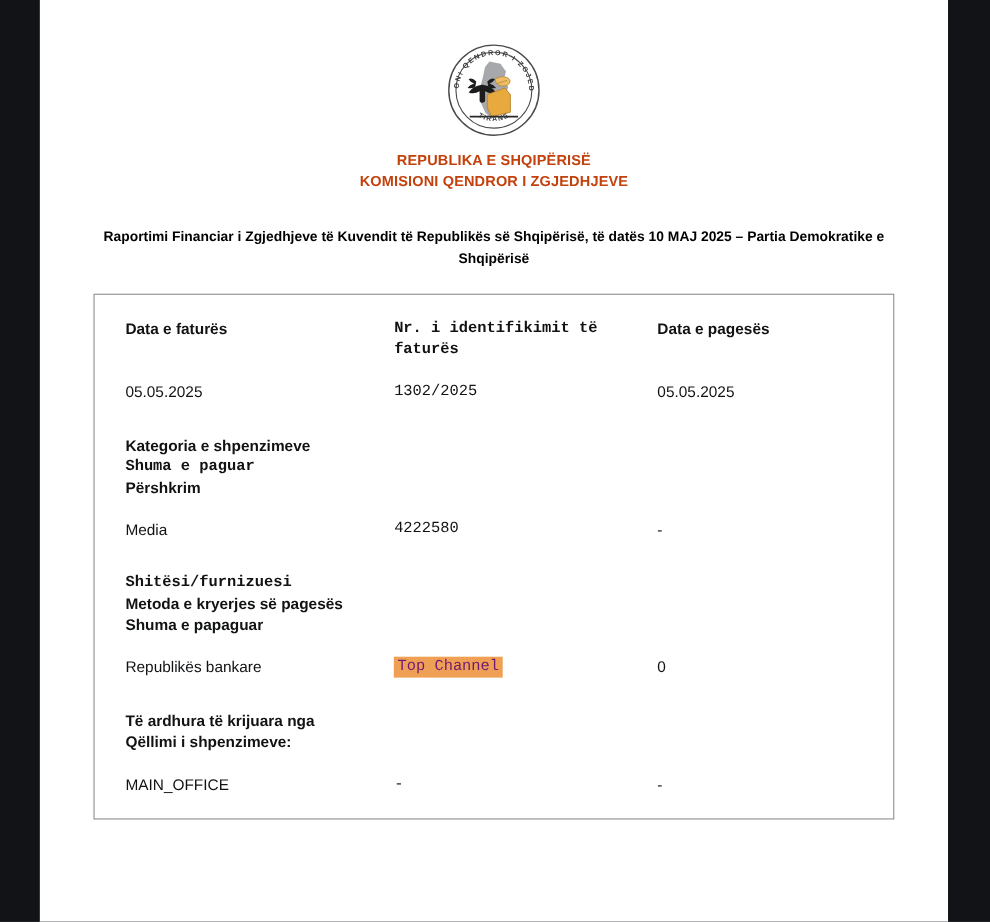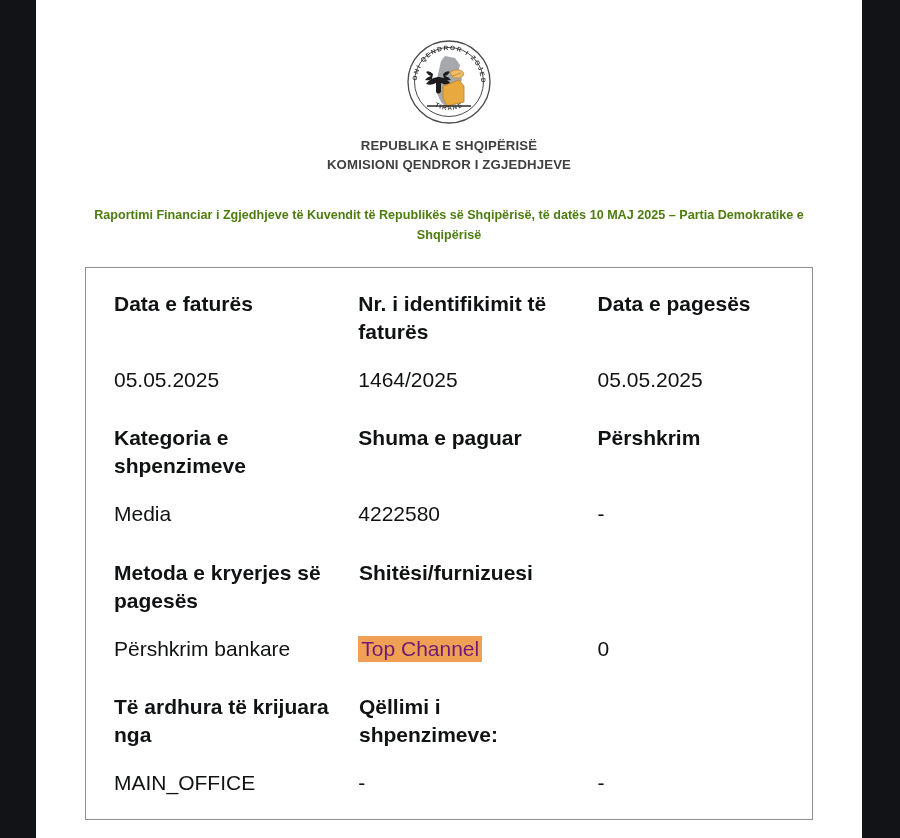--- a/index.html
+++ b/index.html
@@ -55,66 +55,66 @@
   .seal svg { display: block; }
 
   .org-lines {
     margin-top: 9px;
     text-align: center;
     line-height: 1.42;
   }
   .org-line {
     font-size: 13.2px;
     font-weight: bold;
-    color: #404040;
+    color: #c2410c;
     letter-spacing: 0.15px;
     white-space: nowrap;
   }
 
   
   .report-title {
     margin: 32px auto 0;
     width: 740px;
     text-align: center;
     font-size: 12.6px;
     font-weight: bold;
-    color: #4d7c0f;
+    color: #000000;
     line-height: 1.52;
   }
 
   
   .table-frame {
     margin: 22px 0 0 49px;
     width: 728px;
     border: 1.5px solid #8e8e8e;
     background: #fff;
     padding: 22px 0 22px 0;
   }
 
   .row {
     display: flex;
     align-items: flex-start;
     padding: 0 0 0 28px;
   }
 
   .cell {
-    font-size: 21px;
+    font-size: 14px;
     color: #111214;
     line-height: 1.34;
     padding-right: 10px;
   }
   .cell.c1 { width: 245px; }
-  .cell.c2 { width: 240px; }
+  .cell.c2 { width: 240px; font-family: Liberation Mono, monospace; }
   .cell.c3 { width: 215px; }
 
   .cell.bold { font-weight: bold; }
 
   .row-head  { padding-top: 0; }
   .row-value { padding-top: 20px; }
-  .row-gap   { padding-top: 30px; }
+  .row-gap   { padding-top: 30px; flex-direction: column; }
 
   .hl {
     background: #f0a054;
     padding: 1px 3px 2px 3px;
     color: #701a75;
   }
 </style>
 </head>
 <body>
 
@@ -167,41 +167,42 @@
 
   <div class="table-frame">
 
     <div class="row row-head">
       <div class="cell c1 bold">Data e faturës</div>
       <div class="cell c2 bold">Nr. i identifikimit të faturës</div>
       <div class="cell c3 bold">Data e pagesës</div>
     </div>
     <div class="row row-value">
       <div class="cell c1">05.05.2025</div>
-      <div class="cell c2">1464/2025</div>
+      <div class="cell c2">1302/2025</div>
       <div class="cell c3">05.05.2025</div>
     </div>
 
     <div class="row row-gap">
       <div class="cell c1 bold">Kategoria e shpenzimeve</div>
       <div class="cell c2 bold">Shuma e paguar</div>
       <div class="cell c3 bold">Përshkrim</div>
     </div>
     <div class="row row-value">
       <div class="cell c1">Media</div>
       <div class="cell c2">4222580</div>
       <div class="cell c3">-</div>
     </div>
 
     <div class="row row-gap">
+      <div class="cell c2 bold">Shitësi/furnizuesi</div>
       <div class="cell c1 bold">Metoda e kryerjes së pagesës</div>
-      <div class="cell c2 bold">Shitësi/furnizuesi</div>
-    </div>
-    <div class="row row-value">
-      <div class="cell c1">Përshkrim bankare</div>
+      <div class="cell c3 bold">Shuma e papaguar</div>
+    </div>
+    <div class="row row-value">
+      <div class="cell c1">Republikës bankare</div>
       <div class="cell c2"><span class="hl">Top Channel</span></div>
       <div class="cell c3">0</div>
     </div>
 
     <div class="row row-gap">
       <div class="cell c1 bold">Të ardhura të krijuara nga</div>
       <div class="cell c3 bold">Qëllimi i shpenzimeve:</div>
     </div>
     <div class="row row-value">
       <div class="cell c1">MAIN_OFFICE</div>

